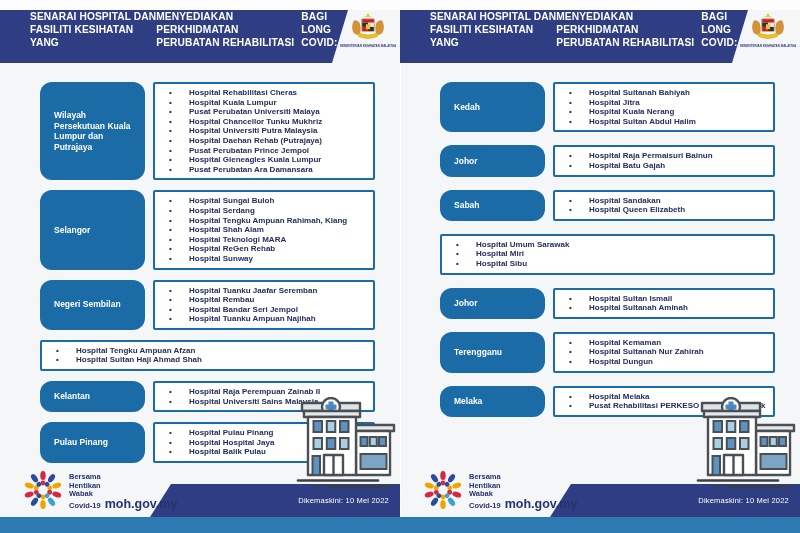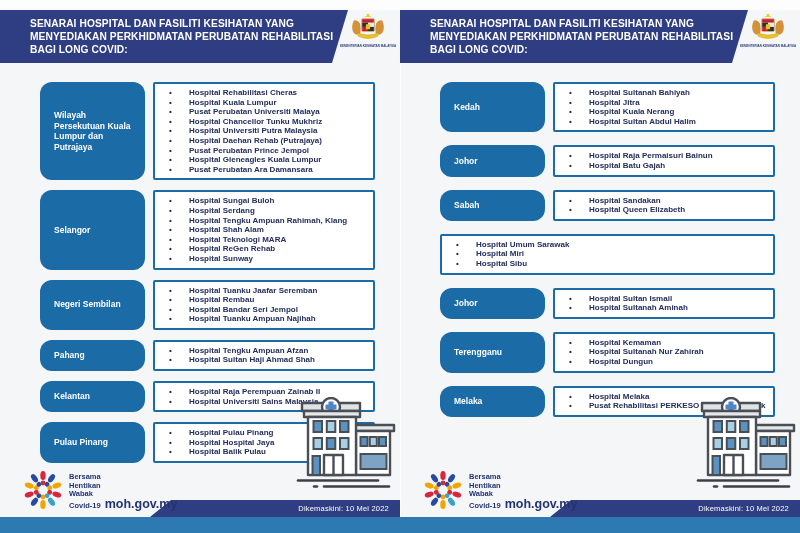--- a/index.html
+++ b/index.html
@@ -11,21 +11,21 @@
   }
   *{margin:0;padding:0;box-sizing:border-box;}
   body{font-family:"Liberation Sans",sans-serif;background:#ddd;}
   .page{width:800px;height:533px;display:flex;background:#f4f6f8;position:relative;overflow:hidden;}
   .panel{width:400px;height:533px;position:relative;background:#f4f6f8;overflow:hidden;}
   .panel-right{box-shadow:inset 1px 0 0 #ffffff;}
   .top-strip{position:absolute;top:0;left:0;right:0;height:10px;background:#fdfdfe;}
   
   .header-band{position:absolute;top:10px;left:0;width:348px;height:53px;background:var(--header-navy);
     clip-path:polygon(0 0,100% 0,calc(100% - 16px) 100%,0 100%);
-    display:flex;flex-direction:column;justify-content:center;padding-left:30px;}
+    display:flex;flex-direction:row;justify-content:center;padding-left:30px;}
   .title-line{color:#fff;font-weight:bold;font-size:10.2px;line-height:13.2px;letter-spacing:.1px;}
   .crest{position:absolute;top:13px;right:6px;width:52px;text-align:center;}
   .crest svg{display:block;margin:0 auto;}
   .crest-caption{position:relative;height:6px;}
   .crest-caption span{position:absolute;top:0;left:50%;transform:translateX(-50%) scale(.5);
     font-size:6px;font-weight:bold;color:#303f83;white-space:nowrap;}
   
   .sections{position:absolute;top:82px;left:40px;width:335px;display:flex;flex-direction:column;gap:10px;}
   .panel-right .sections{gap:13px;}
   .section{display:flex;gap:8px;align-items:stretch;}
@@ -37,21 +37,21 @@
   .h-item{display:flex;align-items:flex-start;font-size:8px;font-weight:bold;color:var(--text-navy);line-height:9.6px;}
   .bullet{flex:0 0 24px;width:24px;text-align:left;padding-left:4px;font-size:8px;}
   .h-name{white-space:nowrap;}
   
   .hospital-art{position:absolute;right:4px;bottom:40px;width:108px;height:96px;z-index:5;pointer-events:none;}
   
   .campaign{position:absolute;left:22px;bottom:22px;display:flex;align-items:flex-end;gap:5px;z-index:6;}
   .campaign-text{color:#243472;font-weight:bold;font-size:7.5px;line-height:8.2px;}
   .site-line{display:flex;align-items:baseline;gap:4px;}
   .site{font-size:12.5px;line-height:13px;}
-  .update-banner{position:absolute;left:150px;right:0;bottom:16px;height:17px;background:var(--header-navy);
+  .update-banner{position:absolute;left:150px;right:0;bottom:16px;height:33px;background:var(--header-navy);
     clip-path:polygon(21px 0,100% 0,100% 100%,0 100%);
     display:flex;align-items:center;justify-content:flex-end;padding-right:11px;z-index:4;}
   .update-text{color:#fff;font-size:7.5px;letter-spacing:.2px;}
   .bottom-strip{position:absolute;left:0;right:0;bottom:0;height:16px;background:var(--bottom-strip-blue);z-index:3;}
 </style>
 </head>
 <body>
 
 <div class="page">
 
@@ -177,21 +177,20 @@
               <span class="h-name">Hospital Bandar Seri Jempol</span>
             </div>
             <div class="h-item">
               <span class="bullet">•</span>
               <span class="h-name">Hospital Tuanku Ampuan Najihah</span>
             </div>
           </div>
   </div>
 
   <div class="section">
-    <div class="state-label">Pahang</div>
     <div class="hospital-list">
             <div class="h-item">
               <span class="bullet">•</span>
               <span class="h-name">Hospital Tengku Ampuan Afzan</span>
             </div>
             <div class="h-item">
               <span class="bullet">•</span>
               <span class="h-name">Hospital Sultan Haji Ahmad Shah</span>
             </div>
           </div>

